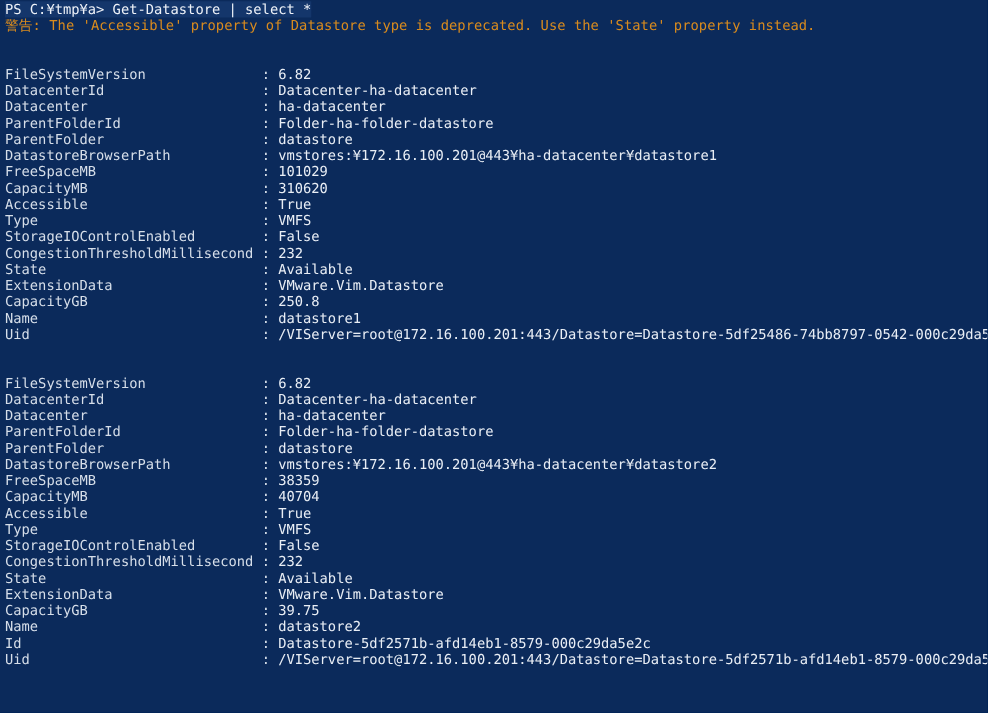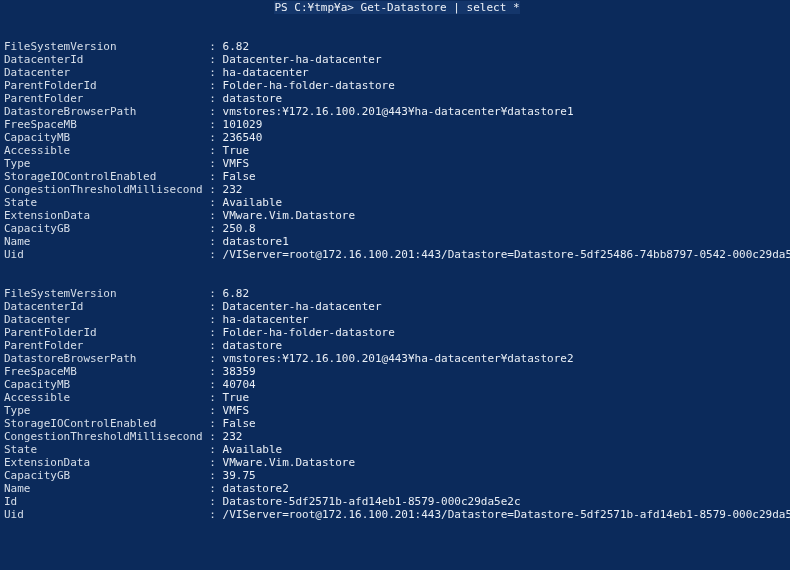--- a/index.html
+++ b/index.html
@@ -28,21 +28,20 @@
     line-height: 13px;
     white-space: pre;
     font-size: 11px;
     letter-spacing: 0.04px;
   }
   .line.blank { color: transparent; }
   .prompt-wrap {
     height: 13px;
     line-height: 13px;
     white-space: pre;
-    text-align: center;
   }
   .prompt-hl {
     background: #14366b;
     color: #eef2f8;
     padding: 0;
   }
   .warning {
     color: #d98b1e;
   }
   .prop-name {
@@ -62,33 +61,34 @@
   }
 </style>
 </head>
 <body>
 
 <div id="console">
   <div class="screen">
 
     <div class="prompt-wrap"><span class="prompt-hl">PS C:¥tmp¥a&gt; Get-Datastore | select *</span></div>
 
+    <div class="line warning">警告: The 'Accessible' property of Datastore type is deprecated. Use the 'State' property instead.</div>
 
     <div class="line blank"> </div>
     <div class="line blank"> </div>
 
     <div id="output">
         <div class="row"><span class="prop-name">FileSystemVersion             </span><span class="prop-sep"> : </span><span class="prop-value">6.82</span></div>
         <div class="row"><span class="prop-name">DatacenterId                  </span><span class="prop-sep"> : </span><span class="prop-value">Datacenter-ha-datacenter</span></div>
         <div class="row"><span class="prop-name">Datacenter                    </span><span class="prop-sep"> : </span><span class="prop-value">ha-datacenter</span></div>
         <div class="row"><span class="prop-name">ParentFolderId                </span><span class="prop-sep"> : </span><span class="prop-value">Folder-ha-folder-datastore</span></div>
         <div class="row"><span class="prop-name">ParentFolder                  </span><span class="prop-sep"> : </span><span class="prop-value">datastore</span></div>
         <div class="row"><span class="prop-name">DatastoreBrowserPath          </span><span class="prop-sep"> : </span><span class="prop-value">vmstores:¥172.16.100.201@443¥ha-datacenter¥datastore1</span></div>
         <div class="row"><span class="prop-name">FreeSpaceMB                   </span><span class="prop-sep"> : </span><span class="prop-value">101029</span></div>
-        <div class="row"><span class="prop-name">CapacityMB                    </span><span class="prop-sep"> : </span><span class="prop-value">236540</span></div>
+        <div class="row"><span class="prop-name">CapacityMB                    </span><span class="prop-sep"> : </span><span class="prop-value">310620</span></div>
         <div class="row"><span class="prop-name">Accessible                    </span><span class="prop-sep"> : </span><span class="prop-value">True</span></div>
         <div class="row"><span class="prop-name">Type                          </span><span class="prop-sep"> : </span><span class="prop-value">VMFS</span></div>
         <div class="row"><span class="prop-name">StorageIOControlEnabled       </span><span class="prop-sep"> : </span><span class="prop-value">False</span></div>
         <div class="row"><span class="prop-name">CongestionThresholdMillisecond</span><span class="prop-sep"> : </span><span class="prop-value">232</span></div>
         <div class="row"><span class="prop-name">State                         </span><span class="prop-sep"> : </span><span class="prop-value">Available</span></div>
         <div class="row"><span class="prop-name">ExtensionData                 </span><span class="prop-sep"> : </span><span class="prop-value">VMware.Vim.Datastore</span></div>
         <div class="row"><span class="prop-name">CapacityGB                    </span><span class="prop-sep"> : </span><span class="prop-value">250.8</span></div>
         <div class="row"><span class="prop-name">Name                          </span><span class="prop-sep"> : </span><span class="prop-value">datastore1</span></div>
         <div class="row"><span class="prop-name">Uid                           </span><span class="prop-sep"> : </span><span class="prop-value">/VIServer=root@172.16.100.201:443/Datastore=Datastore-5df25486-74bb8797-0542-000c29da5e2c/</span></div>
         <div class="row">&nbsp;</div>

